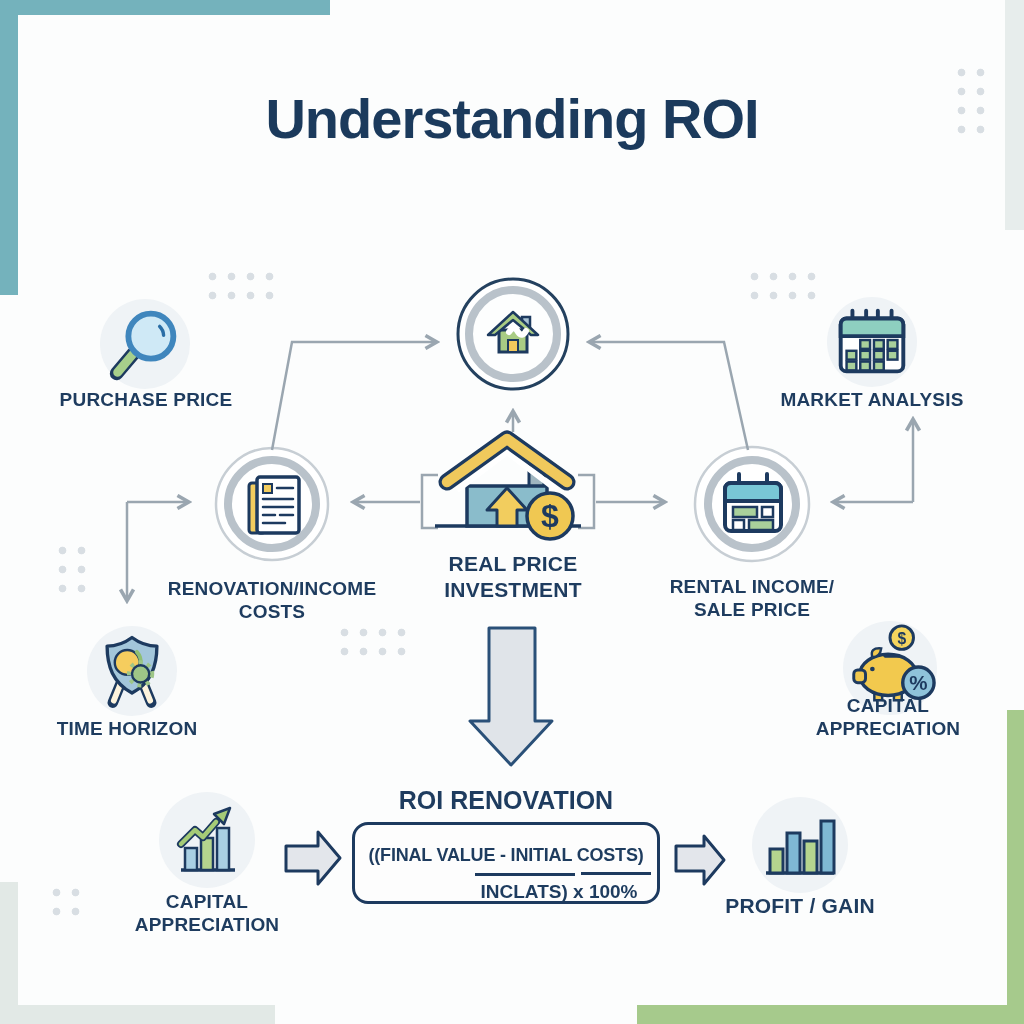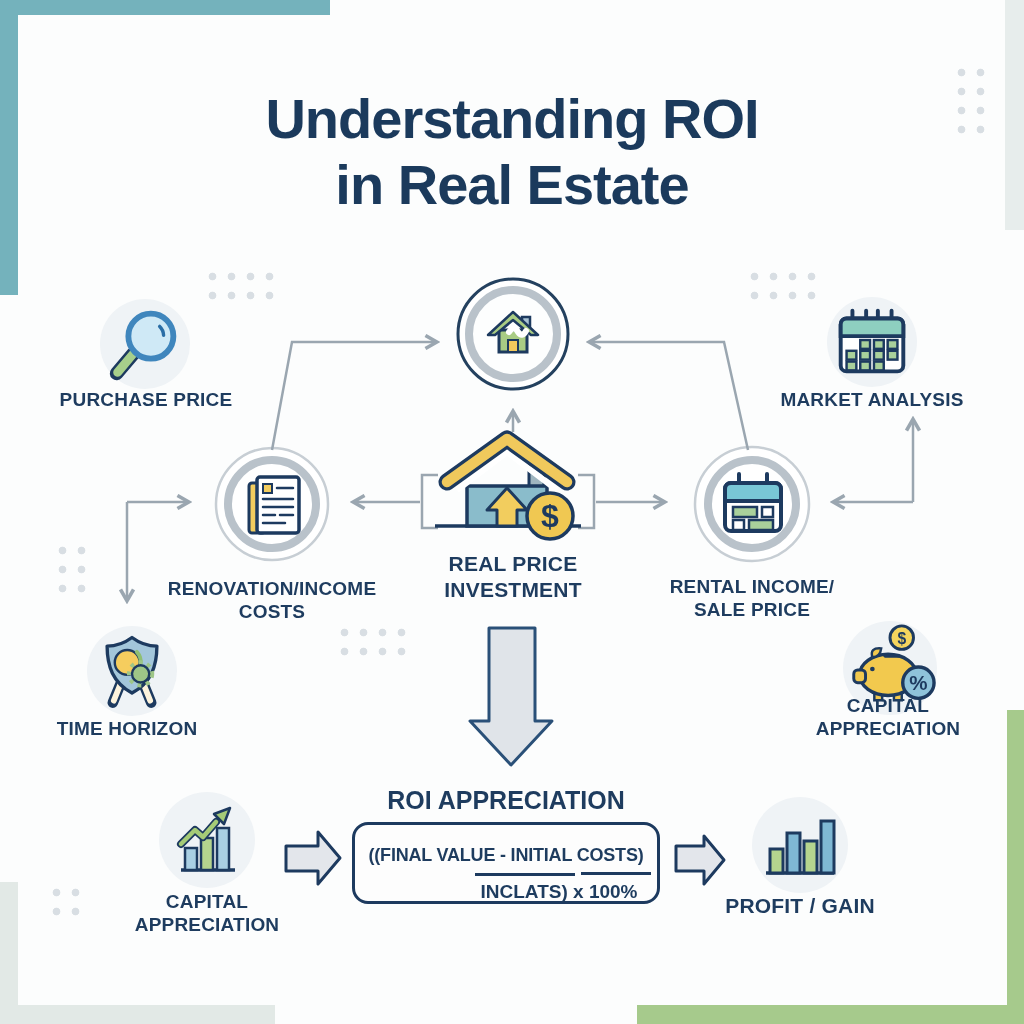--- a/index.html
+++ b/index.html
@@ -68,21 +68,20 @@
 
   <div class="abs dots dots-a"></div>
   <div class="abs dots dots-b"></div>
   <div class="abs dots dots-c"></div>
   <div class="abs dots dots-d"></div>
   <div class="abs dots dots-e"></div>
   <div class="abs dots dots-f"></div>
 
   <div class="abs title">
     <div>Understanding ROI</div>
-    <div>in Real Estate</div>
   </div>
 
   <svg class="abs" style="left:0;top:0;" width="1024" height="1024" viewBox="0 0 1024 1024">
     <defs>
       <marker id="arw" viewBox="0 0 10 10" refX="7.5" refY="5" markerWidth="6.5" markerHeight="6.5" orient="auto-start-reverse">
         <path d="M1,1 L8,5 L1,9" fill="none" stroke="#9aa6b0" stroke-width="2.2"></path>
       </marker>
     </defs>
 
     <g>
@@ -249,21 +248,21 @@
       <line x1="43" y1="34" x2="57" y2="34" stroke="#1d3a5f" stroke-width="3" stroke-linecap="round"></line>
       <circle cx="77" cy="61" r="16" fill="#8fc3da" stroke="#1d3a5f" stroke-width="3.5"></circle>
       <text x="77" y="68" font-size="21" font-weight="bold" fill="#1d3a5f" text-anchor="middle" font-family="Liberation Sans, sans-serif">%</text>
     </svg>
   </div>
   <div class="abs lbl lbl-cap-right">
     <div>CAPITAL</div>
     <div>APPRECIATION</div>
   </div>
 
-  <div class="abs roi-heading">ROI APPRECIATION</div>
+  <div class="abs roi-heading">ROI RENOVATION</div>
   <div class="abs formula-box">
     <div class="formula-num">((FINAL VALUE - INITIAL COSTS)</div>
     <div class="frac-bar frac-bar1"></div>
     <div class="frac-bar frac-bar2"></div>
     <div class="formula-den">INCLATS) x 100%</div>
   </div>
 
   <div class="abs icon-circle" style="left:159px;top:792px;width:96px;height:96px;">
     <svg width="96" height="96" viewBox="0 0 96 96">
       <line x1="22" y1="78" x2="76" y2="78" stroke="#1d3a5f" stroke-width="3.5"></line>

